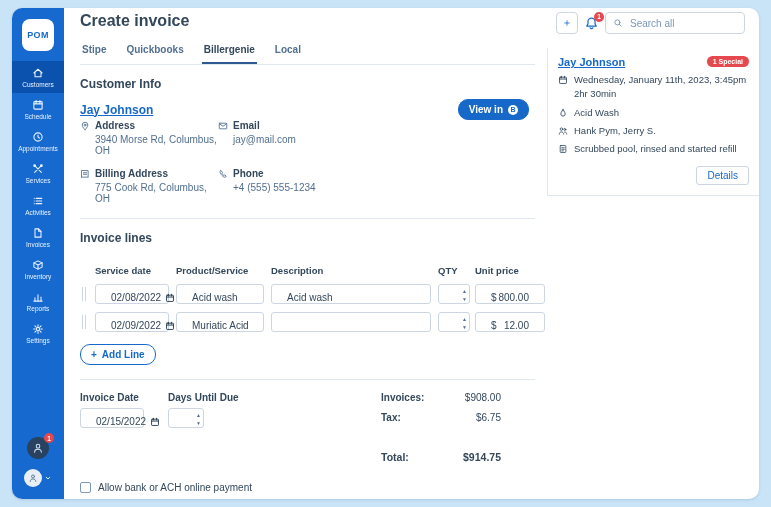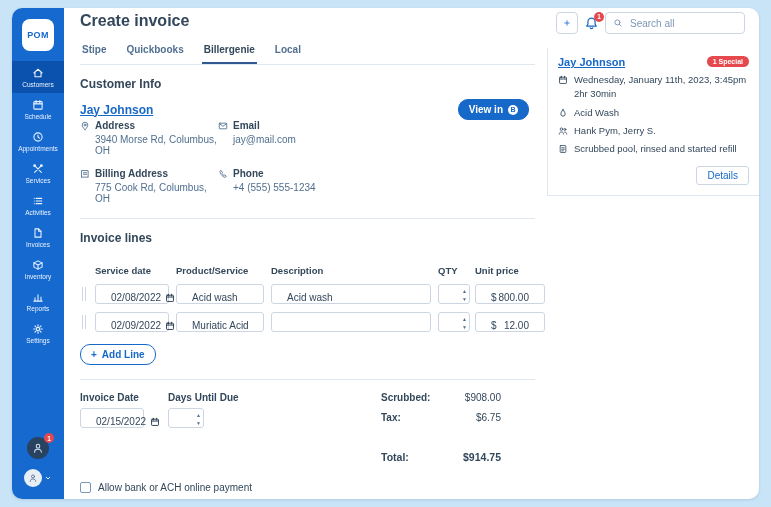--- a/index.html
+++ b/index.html
@@ -401,21 +401,21 @@
               <div class="input stepper qty-sm">
                 <input type="text" value="30" style="">
                 <span class="spin">
                     <span>▲</span>
                     <span>▼</span>
                   </span>
               </div>
             </div>
             <div class="totals">
               <div class="t-line">
-                  <b>Scrubbed:</b>
+                  <b>Invoices:</b>
                   <span>$908.00</span>
                 </div>
               <div class="t-line">
                   <b>Tax:</b>
                   <span>$6.75</span>
                 </div>
               <div class="t-line total">
                   <span>Total:</span>
                   <span>$914.75</span>
                 </div>

